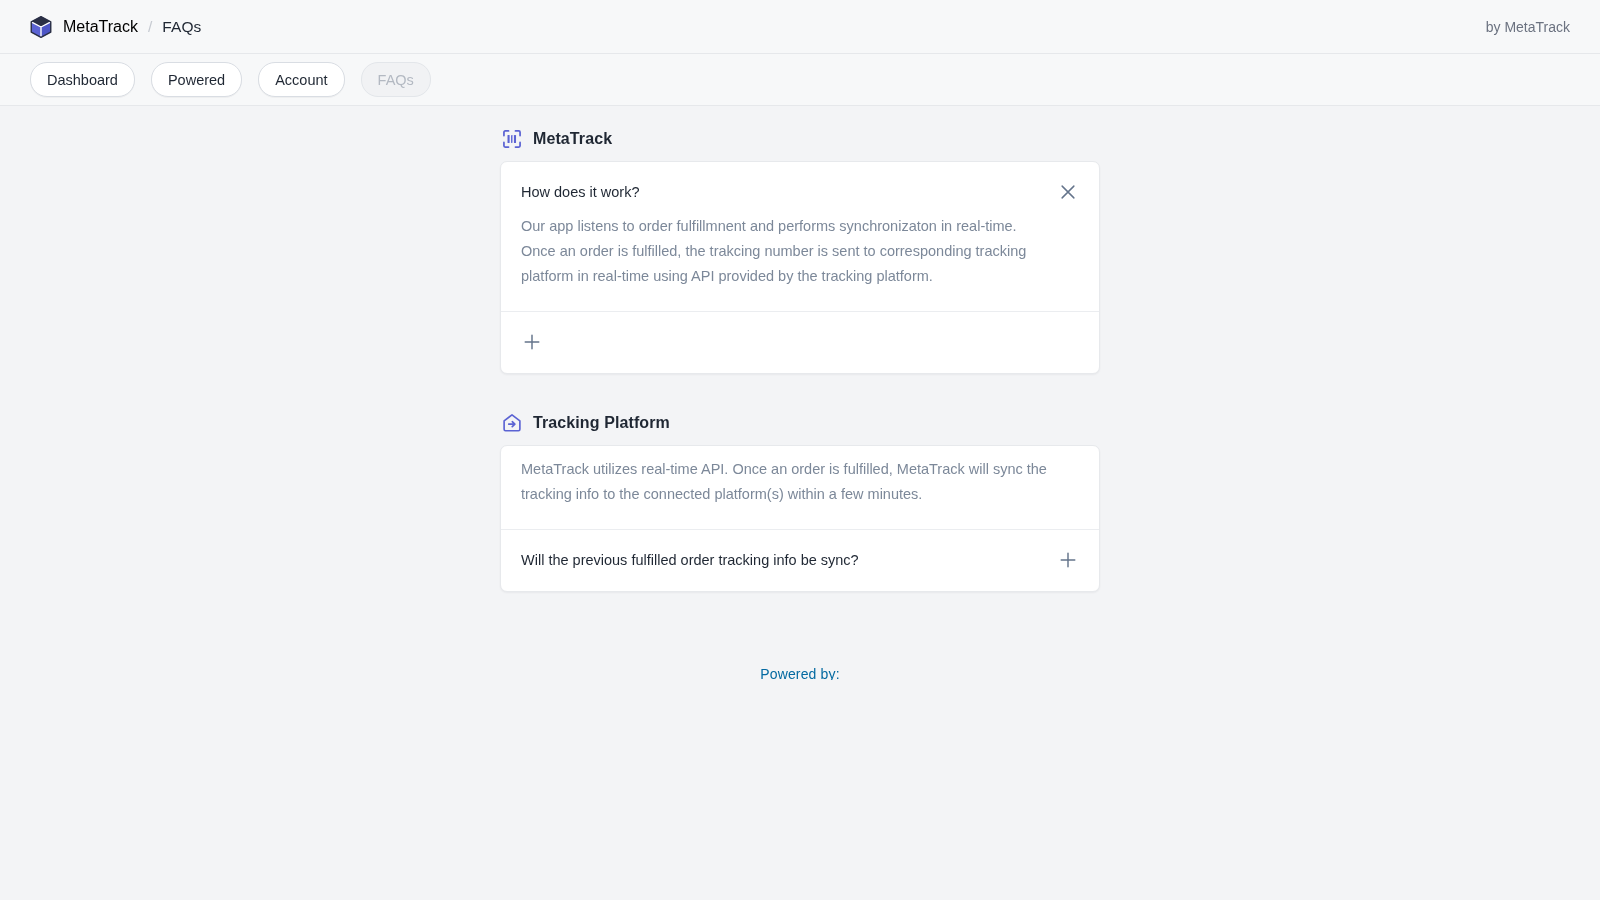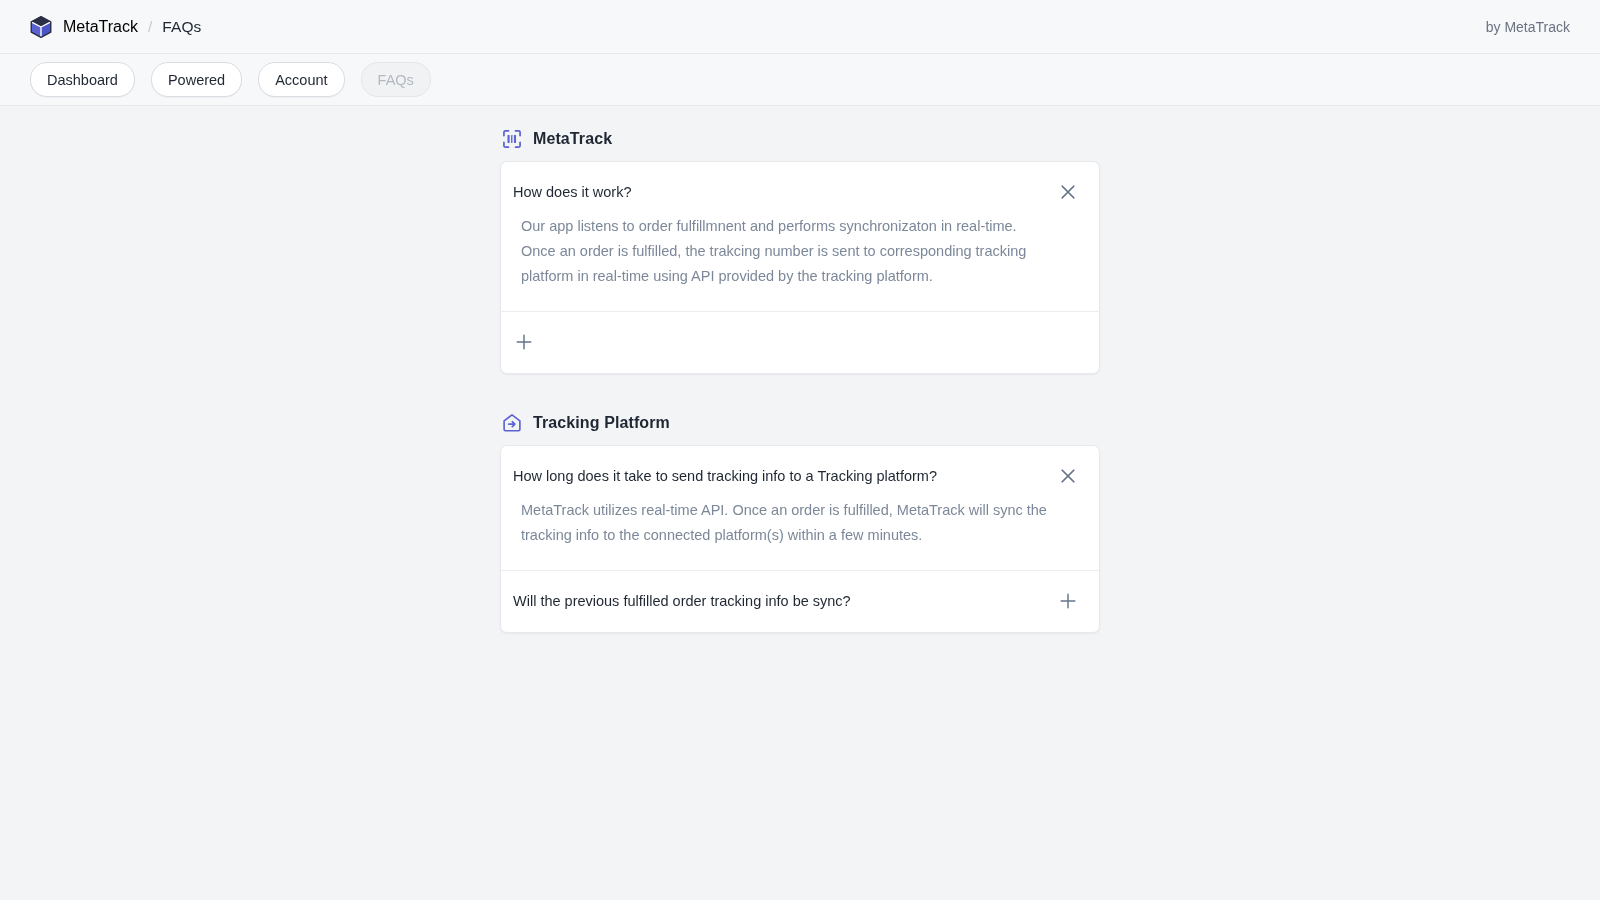--- a/index.html
+++ b/index.html
@@ -154,21 +154,21 @@
   }
 
   .faq-item + .faq-item {
     border-top: 1px solid #ebedf0;
   }
 
   .faq-head {
     display: flex;
     align-items: flex-start;
     justify-content: space-between;
-    padding: 20px 20px 0 12px;
+    padding: 20px 20px 0 20px;
     cursor: pointer;
     min-height: 20px;
   }
 
   .faq-item.collapsed .faq-head {
     padding-bottom: 20px;
     align-items: center;
   }
 
   .faq-q {
@@ -303,28 +303,20 @@
               <path d="M3.4 9.6 12 3.1l8.6 6.5v9.3a1.5 1.5 0 0 1-1.5 1.5H4.9a1.5 1.5 0 0 1-1.5-1.5z" stroke="#5b63d3" stroke-width="1.8" stroke-linejoin="round"></path>
               <path d="M8.4 13.3h6.4M12.3 10.6l2.8 2.7-2.8 2.7" stroke="#5b63d3" stroke-width="1.8" stroke-linecap="round" stroke-linejoin="round"></path>
             </svg>
           </span>
           <span class="section-title">Tracking Platform</span>
         </div>
 
         <div class="card">
 
           <div class="faq-item expanded">
-            <div class="faq-head">
-              <span class="faq-q">How long does it take to send tracking info to a Tracking platform?</span>
-              <span>
-                <svg class="faq-toggle" viewBox="0 0 24 24" fill="none">
-                  <path d="M5.6 5.6 18.4 18.4M18.4 5.6 5.6 18.4" stroke="#64748b" stroke-width="1.6" stroke-linecap="round"></path>
-                </svg>
-              </span>
-            </div>
             <div class="faq-body">
               <div class="faq-a">MetaTrack utilizes real-time API. Once an order is fulfilled, MetaTrack will sync the tracking info to the connected platform(s) within a few minutes.</div>
             </div>
           </div>
 
 
           <div class="faq-item collapsed">
             <div class="faq-head">
               <span class="faq-q">Will the previous fulfilled order tracking info be sync?</span>
               <span>

